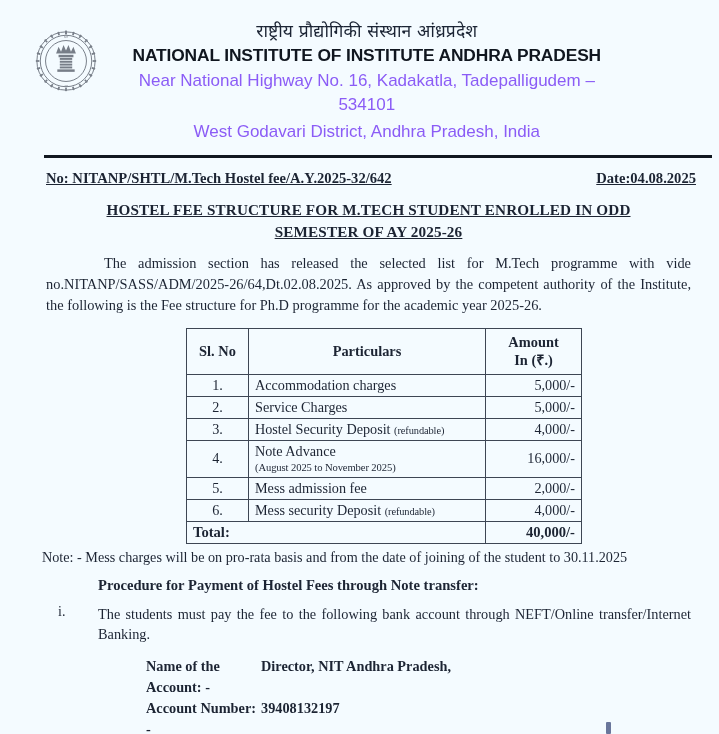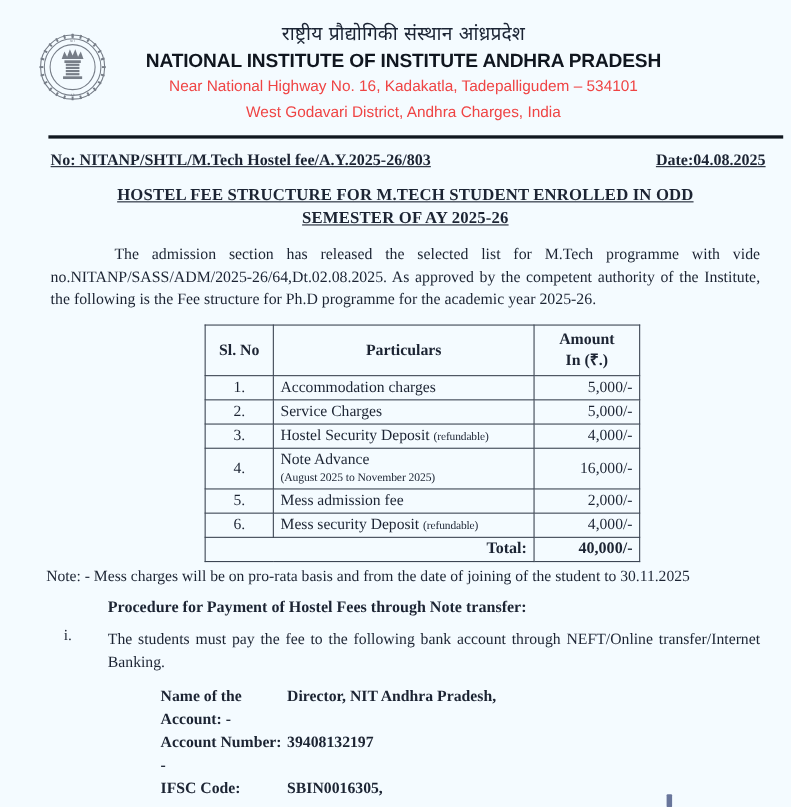--- a/index.html
+++ b/index.html
@@ -49,24 +49,24 @@
     font-family: "Liberation Sans", sans-serif;
     font-weight: bold;
     font-size: 17.4px;
     letter-spacing: -0.15px;
     margin-top: 2px;
     color: #10161f;
     white-space: nowrap;
   }
   .addr {
     font-family: "Liberation Sans", sans-serif;
-    font-size: 14px;
+    font-size: 17px;
     line-height: 1.42;
     margin-top: 3px;
-    color: #ef4444;
+    color: #8b5cf6;
   }
 
   .hr-main {
     height: 3px;
     background: #111820;
     margin: 11px 7px 0 44px;
     width: 668px;
   }
 
   
@@ -140,21 +140,21 @@
   .sub-block {
     display: block;
     font-size: 10.6px;
     margin-top: 2px;
     letter-spacing: -0.1px;
   }
   tr.total td {
     font-weight: bold;
     font-size: 14.6px;
   }
-  td.total-label { text-align: right; padding-right: 7px; }
+  td.total-label { text-align: left; padding-right: 7px; }
 
   
   .note {
     font-size: 14.2px;
     margin: 4px 6px 0 -4px;
     line-height: 1.4;
   }
   .proc-head {
     font-weight: bold;
     font-size: 14.6px;
@@ -257,30 +257,30 @@
       <g fill="#2b3240" font-size="4.6" font-family="DejaVu Sans, sans-serif">
         <text x="50" y="13" text-anchor="middle">NIT</text>
         <text x="50" y="92" text-anchor="middle">AP</text>
       </g>
     </svg>
   </div>
   <div class="header-text">
     <div class="hindi-title">राष्ट्रीय प्रौद्योगिकी संस्थान आंध्रप्रदेश</div>
     <div class="eng-title">NATIONAL INSTITUTE OF INSTITUTE ANDHRA PRADESH</div>
     <div class="addr">Near National Highway No. 16, Kadakatla, Tadepalligudem – 534101</div>
-    <div class="addr">West Godavari District, Andhra Charges, India</div>
+    <div class="addr">West Godavari District, Andhra Pradesh, India</div>
   </div>
 </div>
 
 <div class="hr-main"></div>
 
 <div class="content">
 
   <div class="refline">
-    <span>No: NITANP/SHTL/M.Tech Hostel fee/A.Y.2025-26/803</span>
+    <span>No: NITANP/SHTL/M.Tech Hostel fee/A.Y.2025-32/642</span>
     <span class="date">Date:04.08.2025</span>
   </div>
 
   <div class="doc-title">
     <span>HOSTEL FEE STRUCTURE FOR M.TECH STUDENT ENROLLED IN ODD</span><br>
     <span>SEMESTER OF AY 2025-26</span>
   </div>
 
   <div class="para indent">The admission section has released the selected list for M.Tech programme with vide no.NITANP/SASS/ADM/2025-26/64,Dt.02.08.2025. As approved by the competent authority of the Institute, the following is the Fee structure for Ph.D programme for the academic year 2025-26.</div>
 

